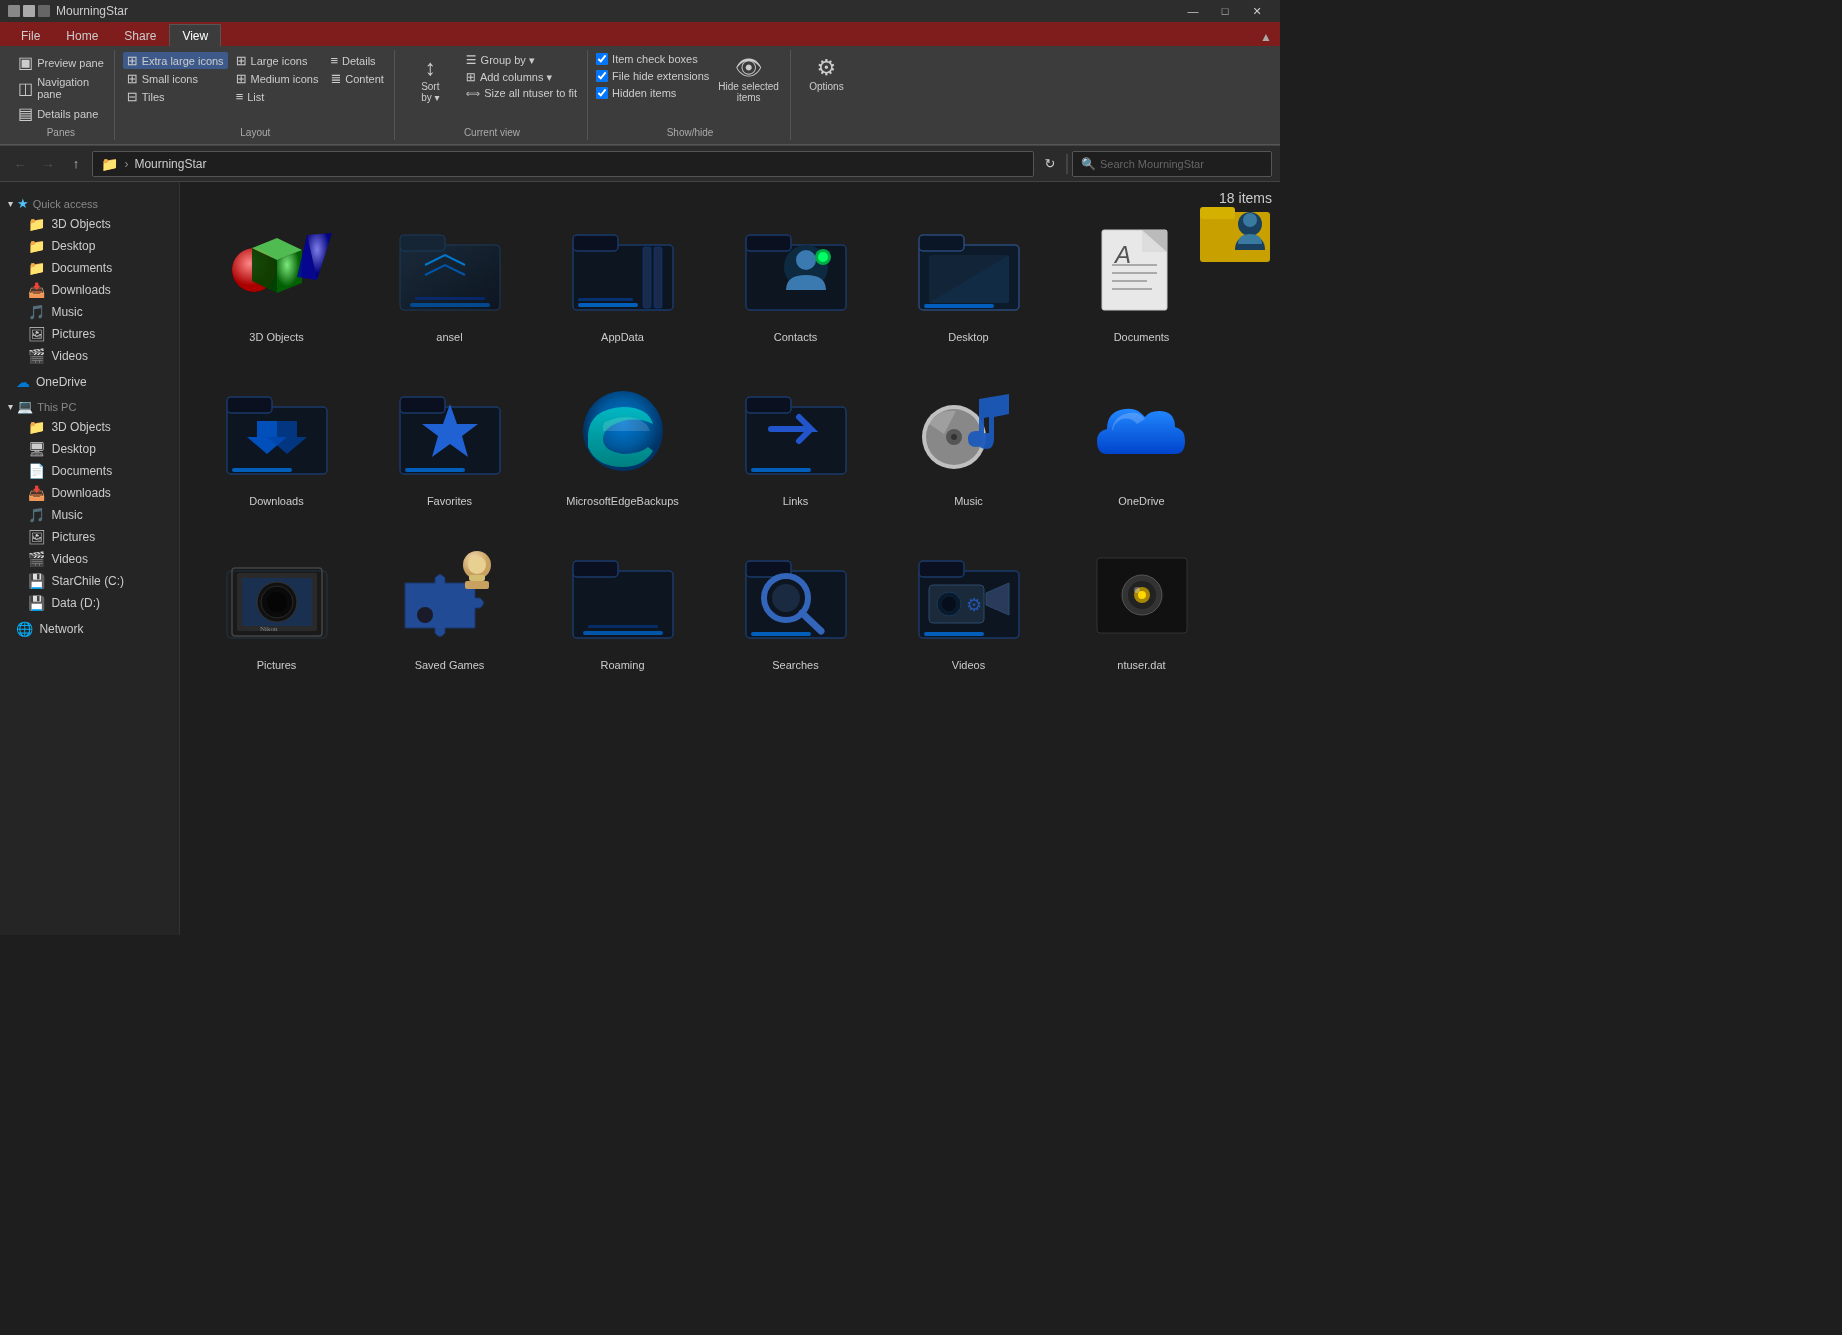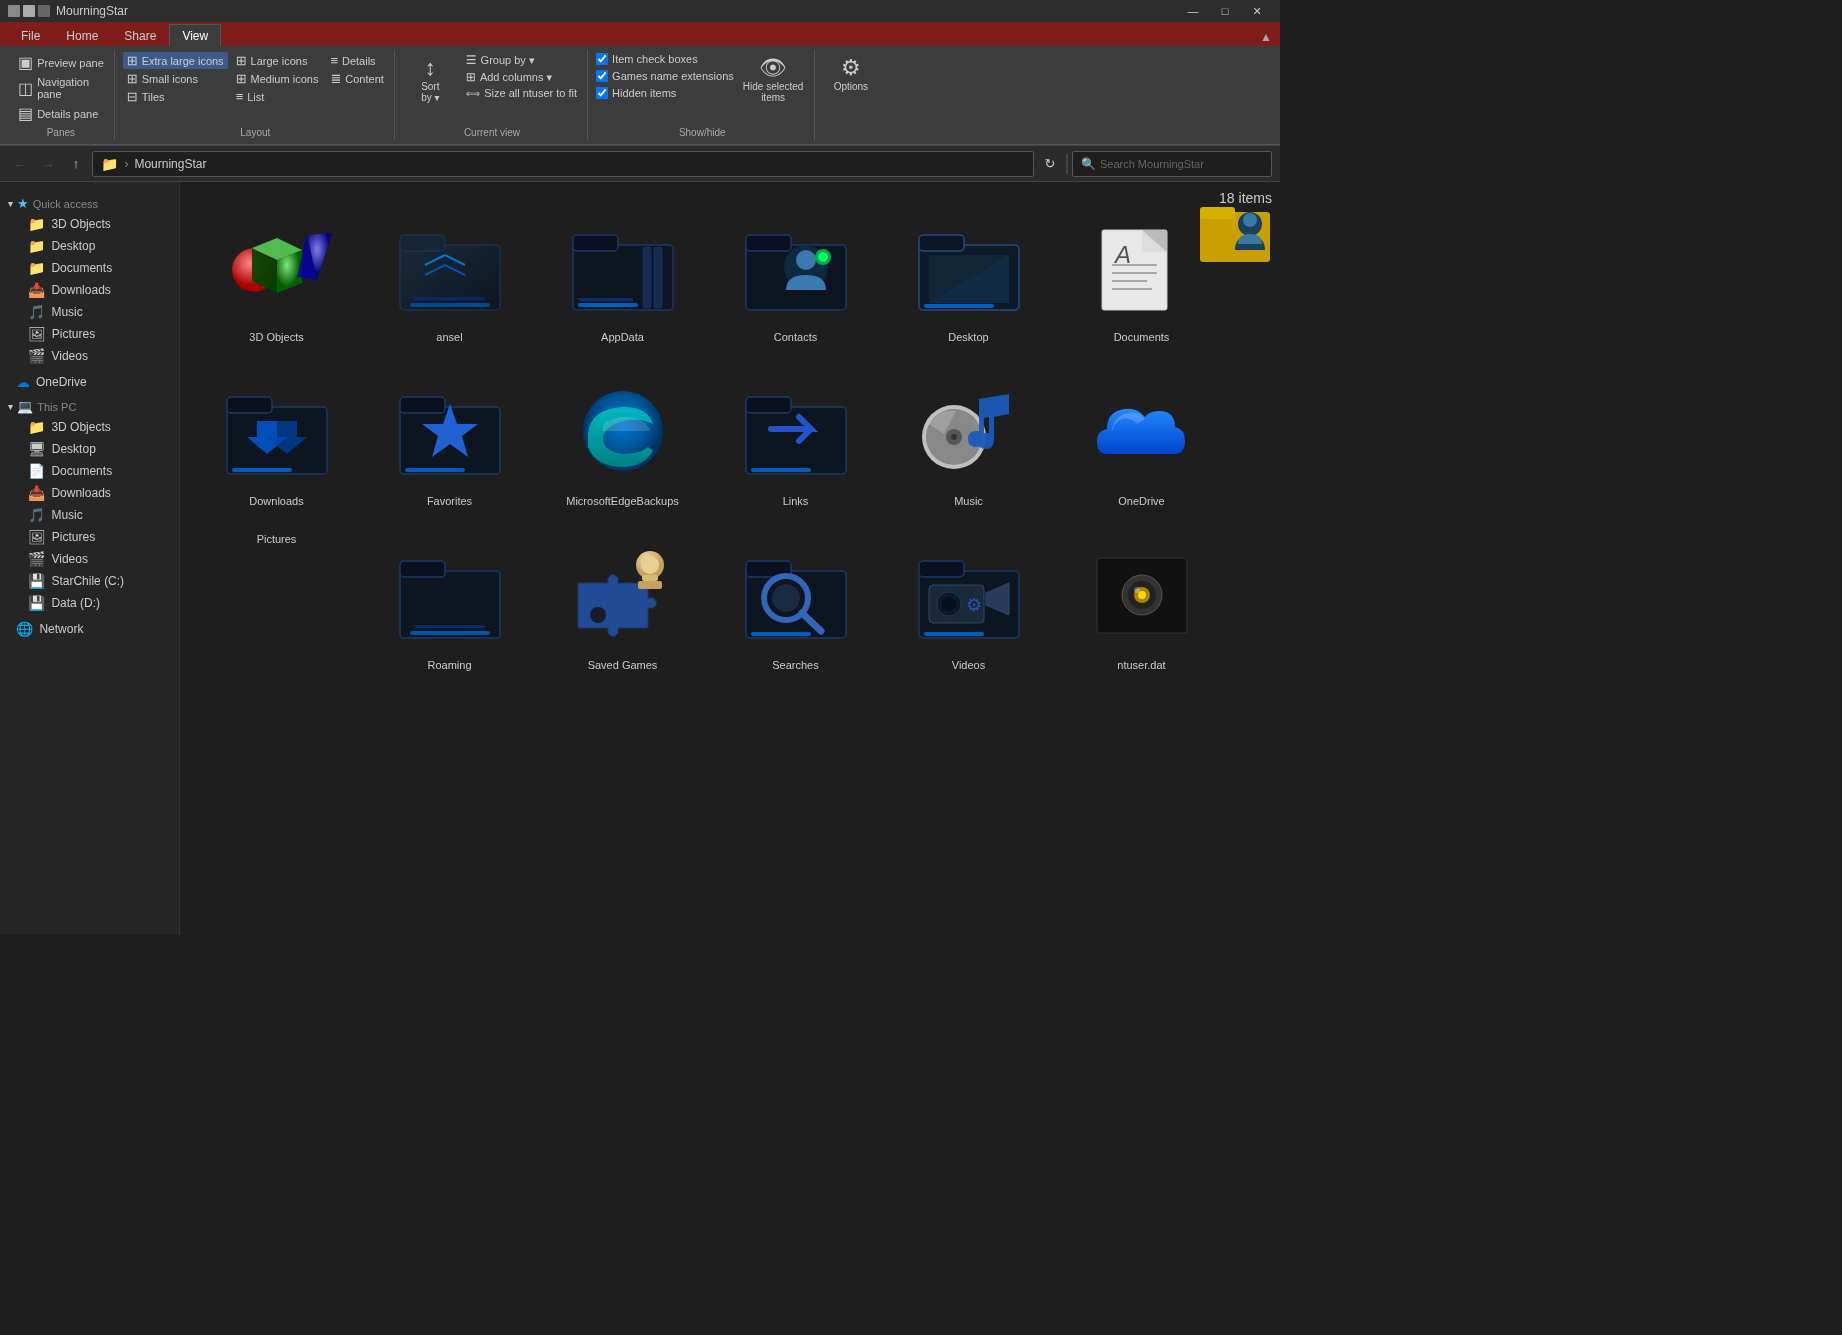--- a/index.html
+++ b/index.html
@@ -430,21 +430,21 @@
 
     <div class="ribbon-section">
       <div style="display:flex;gap:4px;flex:1;">
         <div style="display:flex;flex-direction:column;gap:3px;">
           <div class="checkrow">
             <input type="checkbox" checked="" style="">
             <span>Item check boxes</span>
           </div>
           <div class="checkrow">
             <input type="checkbox" checked="" style="">
-            <span>Games name extensions</span>
+            <span>File hide extensions</span>
           </div>
           <div class="checkrow">
             <input type="checkbox" checked="" style="">
             <span>Hidden items</span>
           </div>
         </div>
         <div class="ribbon-btn" style="min-width:60px;">
           <div style="font-size:22px;">👁</div>
           <div style="font-size:10px;">Hide selected<br>items</div>
         </div>
@@ -759,33 +759,38 @@
 
             <path d="M20 75 Q10 75 10 62 Q10 52 20 50 Q20 32 38 30 Q50 28 58 38 Q62 32 72 32 Q88 32 88 48 Q98 50 98 62 Q98 75 88 75 Z" fill="url(#cloudGrad)"></path>
 
             <path d="M25 50 Q28 36 42 34 Q52 32 58 40 L50 45 Q44 38 35 40 Q26 44 26 52 Z" fill="white" opacity="0.2"></path>
           </svg>
         </div>
         <div class="icon-label">OneDrive</div>
       </div>
 
       <div class="icon-item">
+        <div class="icon-img">
+          <svg width="110" height="100" viewBox="0 0 110 100">
+
+            <rect x="10" y="25" width="90" height="68" rx="3" fill="#1a1a1a" stroke="#444" stroke-width="1.5"></rect>
+            <rect x="15" y="30" width="80" height="58" rx="2" fill="#2a2a2a"></rect>
+
+            <rect x="20" y="35" width="70" height="48" rx="1" fill="#1a3050"></rect>
+
+            <circle cx="55" cy="59" r="20" fill="#111" stroke="#333" stroke-width="1"></circle>
+            <circle cx="55" cy="59" r="16" fill="#0a0a0a" stroke="#2a2a2a" stroke-width="1"></circle>
+            <circle cx="55" cy="59" r="10" fill="#050505"></circle>
+
+            <text x="38" y="88" font-size="7" fill="#888" font-family="serif">Nikon</text>
+
+            <rect x="5" y="28" width="100" height="67" rx="4" fill="none" stroke="#2a4a6a" stroke-width="1" opacity="0.5"></rect>
+          </svg>
+        </div>
         <div class="icon-label">Pictures</div>
-      </div>
-
-      <div class="icon-item">
-        <div class="icon-img">
-          <svg width="110" height="100" viewBox="0 0 110 100">
-            <rect x="5" y="28" width="100" height="67" rx="4" fill="#0d1520" stroke="#1a3a6a" stroke-width="1.5"></rect>
-            <rect x="5" y="18" width="45" height="16" rx="4" fill="#0a1020" stroke="#1a3a6a" stroke-width="1.5"></rect>
-            <rect x="15" y="88" width="80" height="4" rx="2" fill="#0066cc" opacity="0.8"></rect>
-            <rect x="20" y="82" width="70" height="3" rx="1" fill="#0044aa" opacity="0.5"></rect>
-          </svg>
-        </div>
-        <div class="icon-label">Roaming</div>
       </div>
 
       <div class="icon-item">
         <div class="icon-img">
           <svg width="110" height="100" viewBox="0 0 110 100">
             <defs>
               <radialGradient id="chessGrad" cx="40%" cy="30%">
                 <stop offset="0%" stop-color="#f5deb3"></stop>
                 <stop offset="100%" stop-color="#c8a060"></stop>
               </radialGradient>
@@ -802,20 +807,32 @@
           </svg>
         </div>
         <div class="icon-label">Saved Games</div>
       </div>
 
       <div class="icon-item">
         <div class="icon-img">
           <svg width="110" height="100" viewBox="0 0 110 100">
             <rect x="5" y="28" width="100" height="67" rx="4" fill="#0d1520" stroke="#1a3a6a" stroke-width="1.5"></rect>
             <rect x="5" y="18" width="45" height="16" rx="4" fill="#0a1020" stroke="#1a3a6a" stroke-width="1.5"></rect>
+            <rect x="15" y="88" width="80" height="4" rx="2" fill="#0066cc" opacity="0.8"></rect>
+            <rect x="20" y="82" width="70" height="3" rx="1" fill="#0044aa" opacity="0.5"></rect>
+          </svg>
+        </div>
+        <div class="icon-label">Roaming</div>
+      </div>
+
+      <div class="icon-item">
+        <div class="icon-img">
+          <svg width="110" height="100" viewBox="0 0 110 100">
+            <rect x="5" y="28" width="100" height="67" rx="4" fill="#0d1520" stroke="#1a3a6a" stroke-width="1.5"></rect>
+            <rect x="5" y="18" width="45" height="16" rx="4" fill="#0a1020" stroke="#1a3a6a" stroke-width="1.5"></rect>
 
             <circle cx="45" cy="55" r="22" fill="none" stroke="#3366bb" stroke-width="6"></circle>
             <circle cx="45" cy="55" r="14" fill="#1a2a40"></circle>
             <line x1="61" y1="70" x2="80" y2="88" stroke="#3366bb" stroke-width="7" stroke-linecap="round"></line>
             <rect x="10" y="89" width="60" height="4" rx="2" fill="#0066cc" opacity="0.9"></rect>
           </svg>
         </div>
         <div class="icon-label">Searches</div>
       </div>
 

